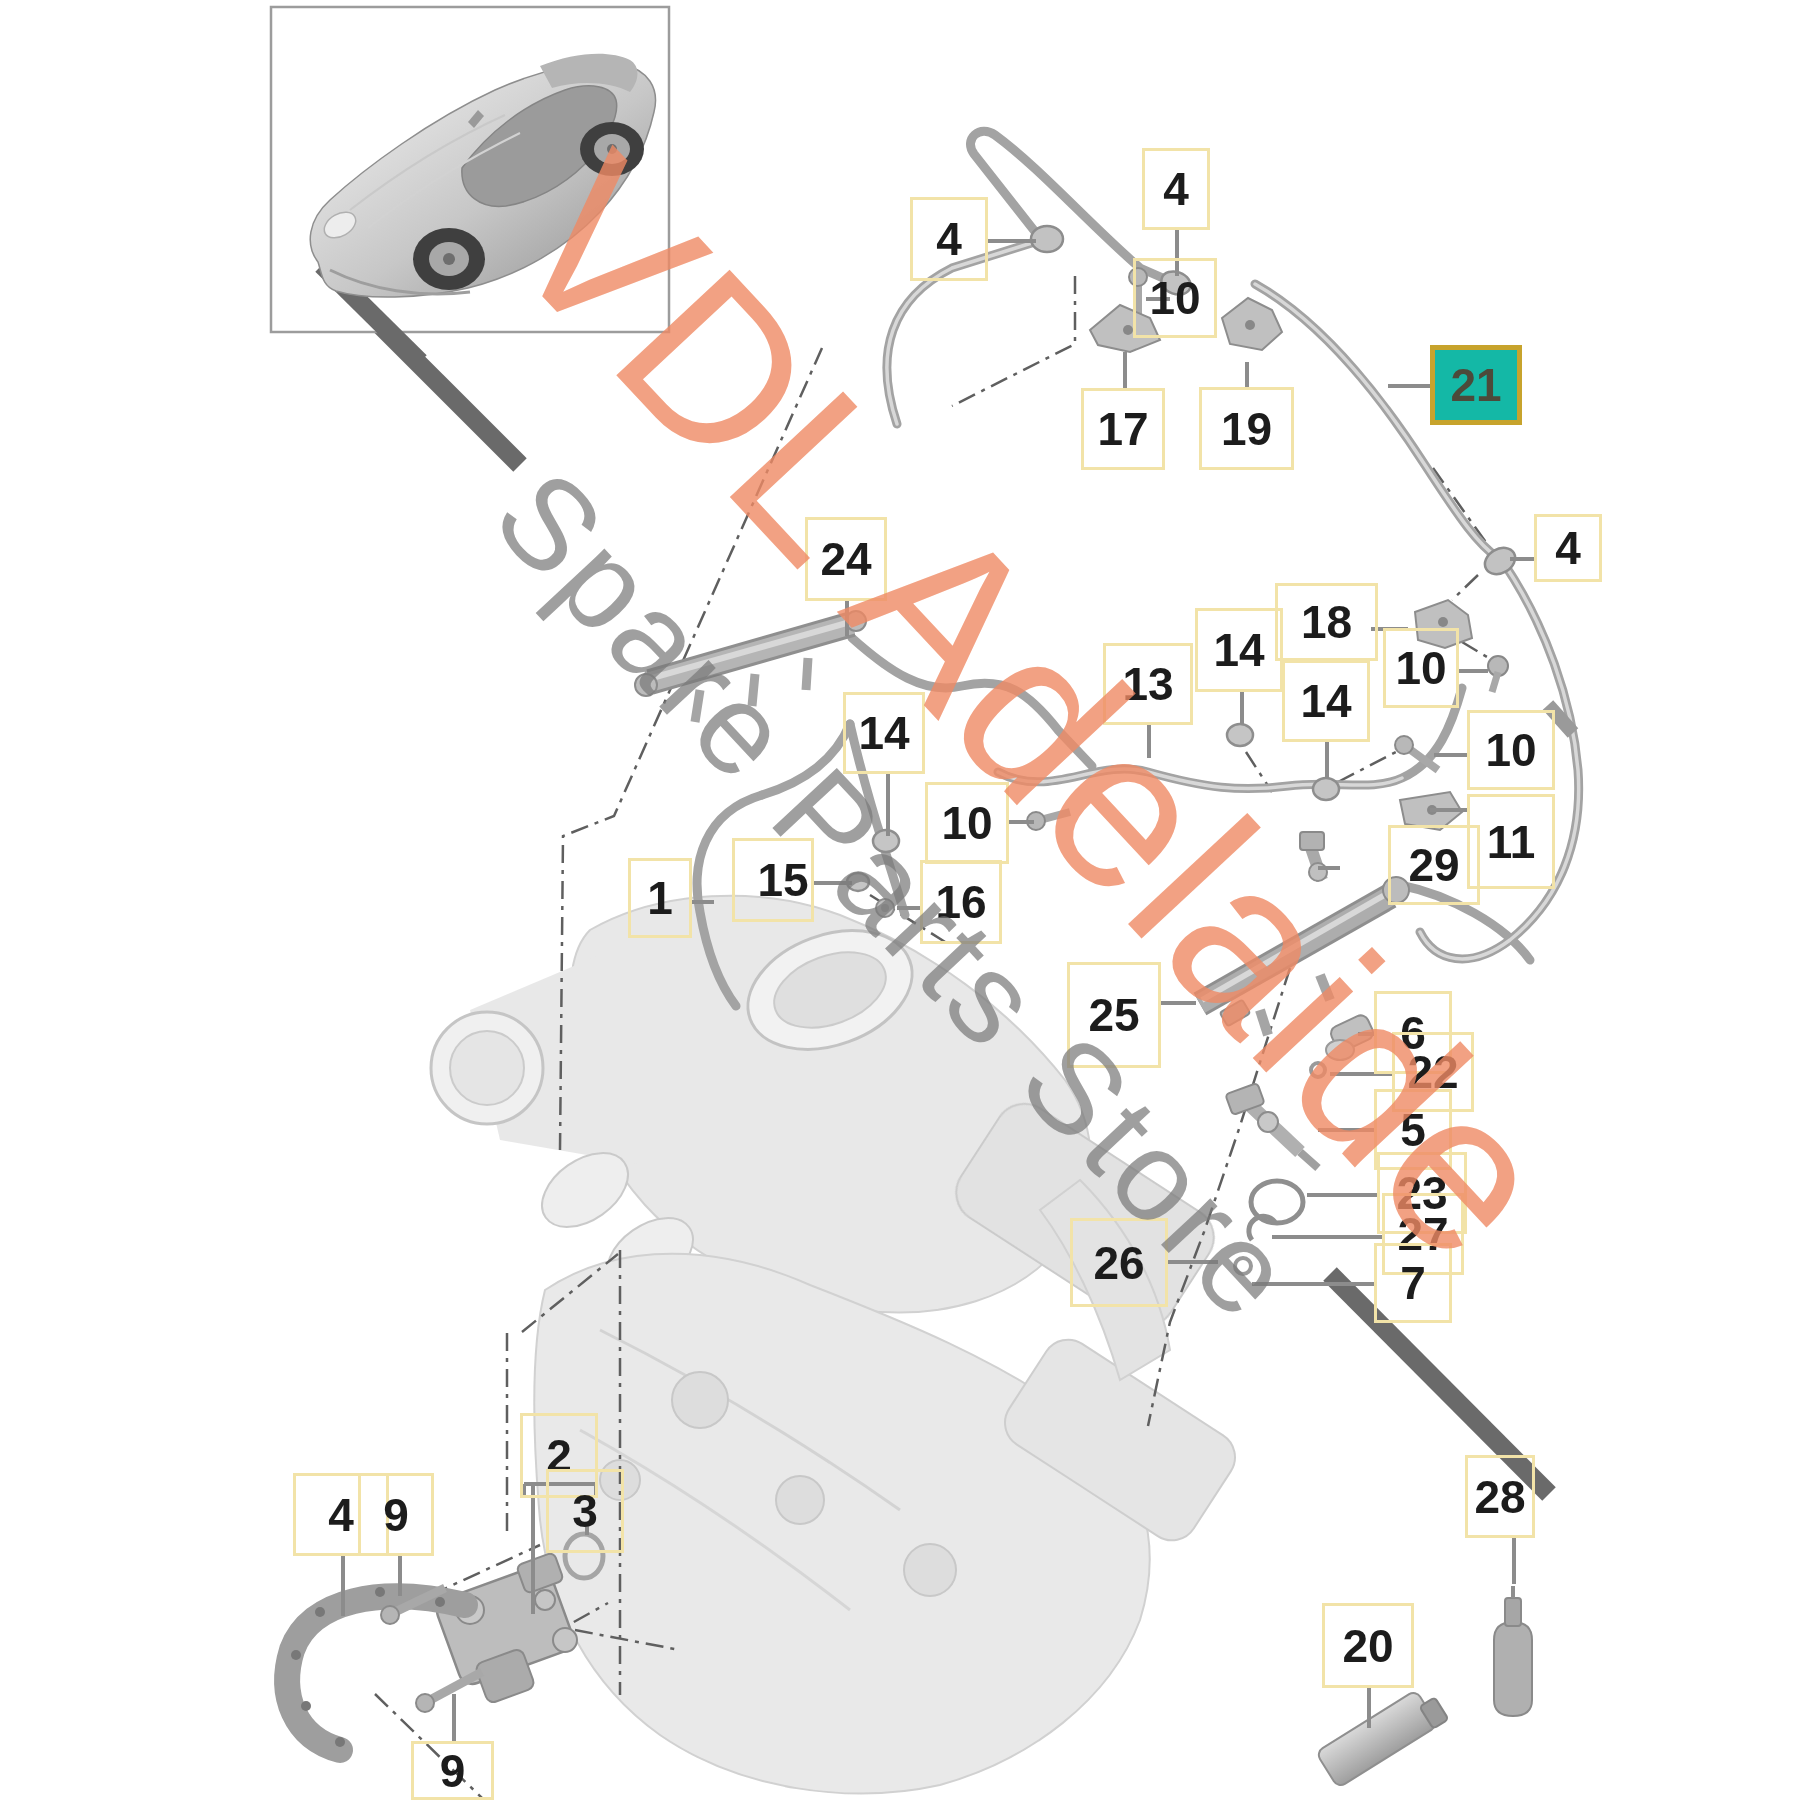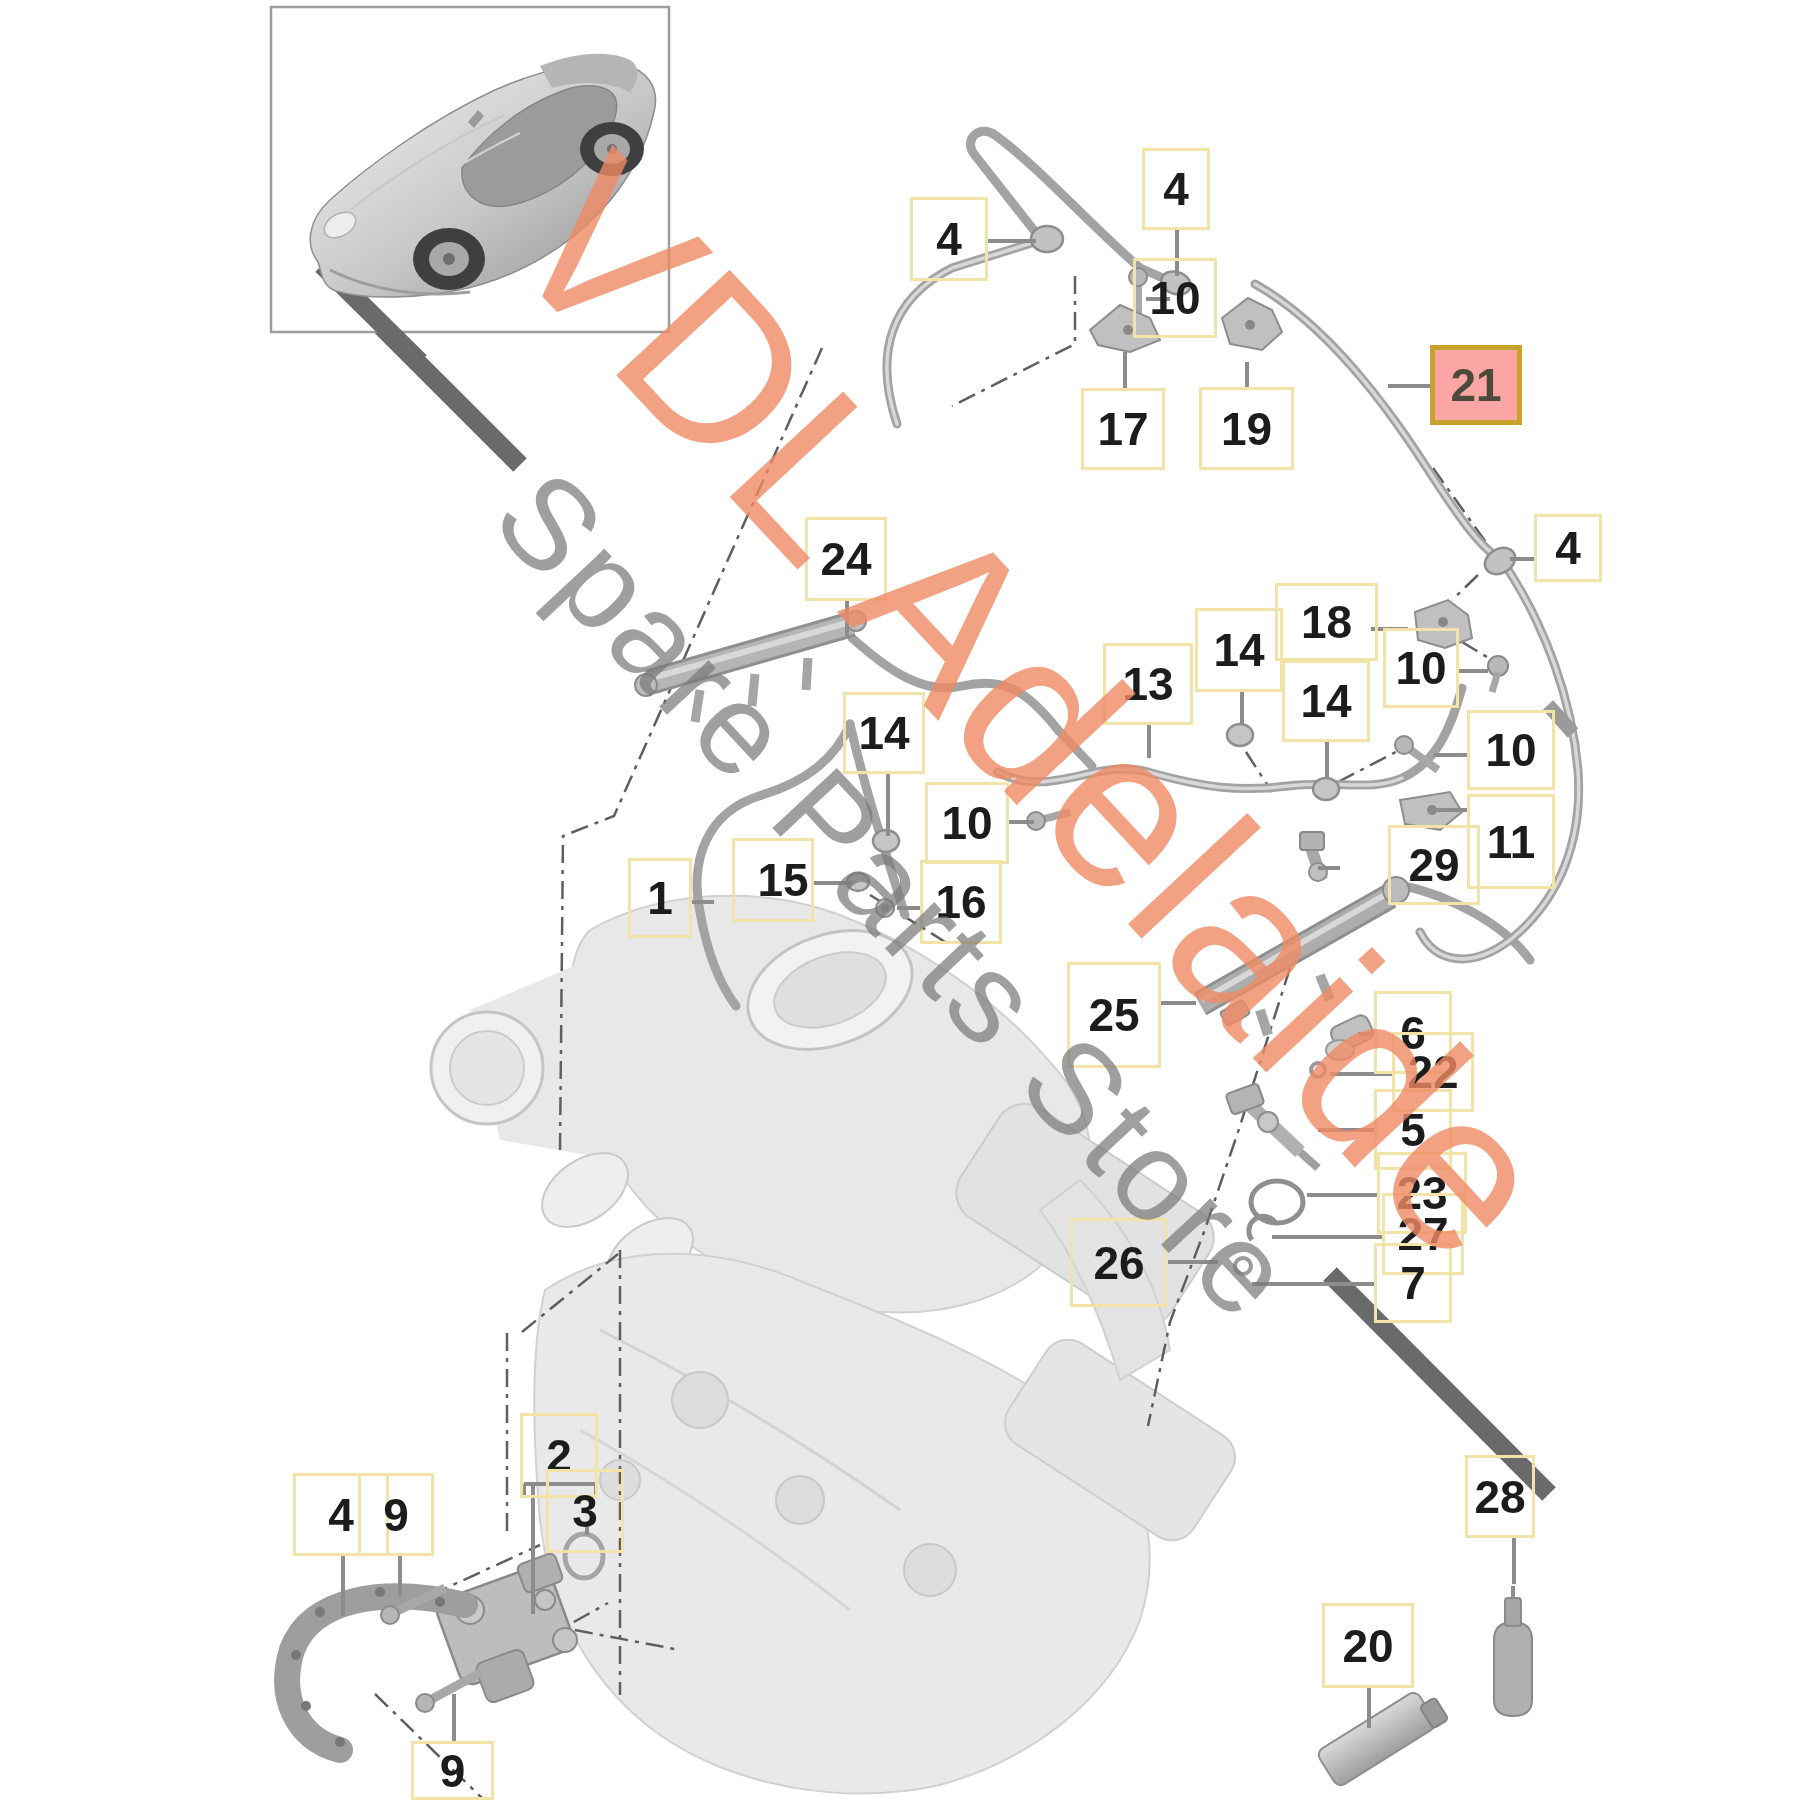--- a/index.html
+++ b/index.html
@@ -4,21 +4,21 @@
 <style>
   html,body{margin:0;padding:0;background:#ffffff;}
   #stage{position:relative;width:1800px;height:1800px;background:#ffffff;overflow:hidden;
          font-family:"Liberation Sans", sans-serif;}
   #artwork{position:absolute;left:0;top:0;width:1800px;height:1800px;}
   
   .label-box{position:absolute;border:3px solid #f2e3a8;background:transparent;
              display:flex;align-items:center;justify-content:center;
              font-weight:bold;font-size:46px;color:#1c1c1c;line-height:1;
              box-sizing:border-box;z-index:30;}
-  .label-box.hl{background:#fca5a5;border:5px solid #c7a32c;color:#4c4a3a;}
+  .label-box.hl{background:#14b8a6;border:5px solid #c7a32c;color:#4c4a3a;}
   .leader{position:absolute;background:#8c8c8c;z-index:25;}
   
   .wm{position:absolute;white-space:nowrap;transform-origin:0 0;transform:rotate(47deg);
       z-index:40;pointer-events:none;font-weight:400;}
   #wm1{left:650px;top:108px;font-size:225px;letter-spacing:4px;opacity:.80;}
   #wm2{left:574px;top:442px;font-size:128px;letter-spacing:5px;opacity:.72;}
 </style>
 </head>
 <body>
 

